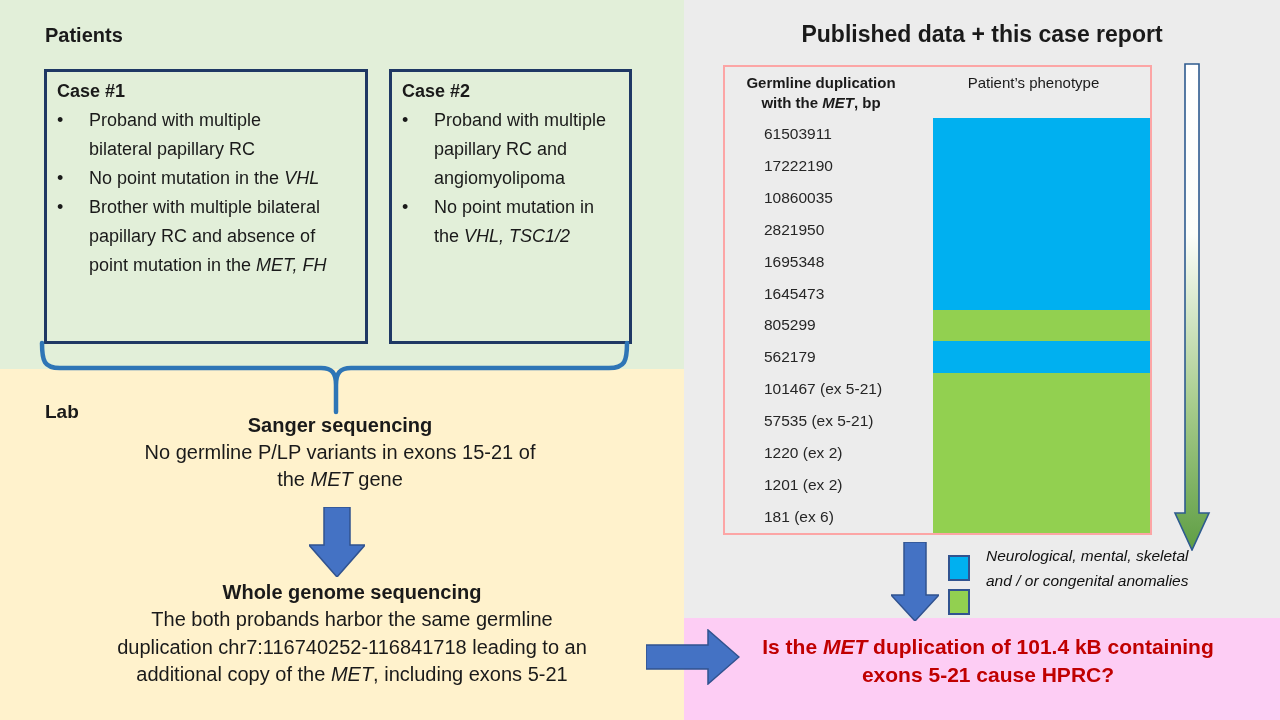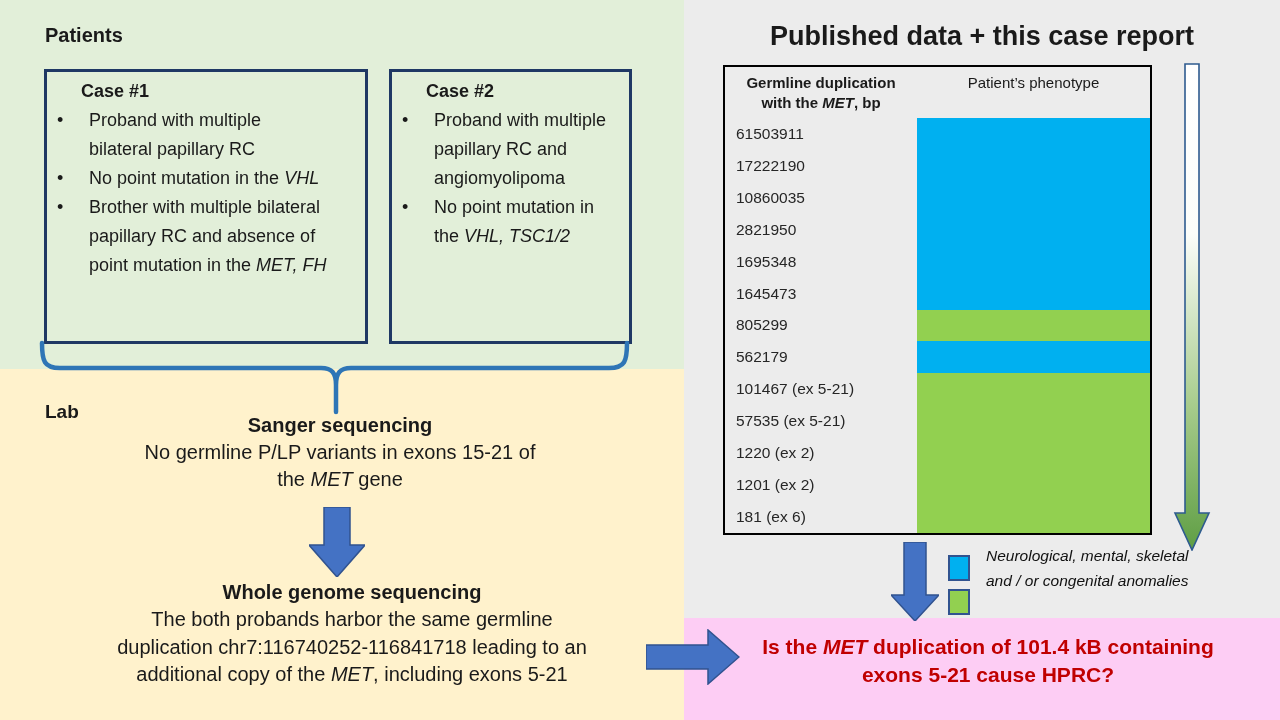--- a/index.html
+++ b/index.html
@@ -11,50 +11,50 @@
   .abs{position:absolute;}
   .panel{position:absolute;}
   #p-patients{left:0;top:0;width:684px;height:369px;background:#e2efd9;}
   #p-lab{left:0;top:369px;width:684px;height:351px;background:#fff2cc;}
   #p-pub{left:684px;top:0;width:596px;height:618px;background:#ececec;}
   #p-q{left:684px;top:618px;width:596px;height:102px;background:#fdcdf4;}
 
   .section-heading{font-weight:bold;font-size:20px;}
   #patients-heading{left:45px;top:24px;}
   #lab-heading{left:45px;top:401px;font-size:19px;}
-  #pub-heading{left:684px;top:21px;width:596px;text-align:center;font-size:27px;}
+  #pub-heading{left:684px;top:21px;width:596px;text-align:center;font-size:23px;}
 
   .case-box{
     position:absolute;top:69px;height:275px;border:3px solid #1f3864;
     box-sizing:border-box;padding:5px 0 0 10px;background:transparent;
   }
   #case1{left:44px;width:324px;}
   #case2{left:389px;width:243px;}
-  .case-title{font-weight:bold;font-size:18px;line-height:29px;margin-left:24px;}
+  .case-title{font-weight:bold;font-size:18px;line-height:29px;}
   .bullet{display:flex;font-size:18px;line-height:29px;}
   .dot{width:32px;flex:none;}
   #case1 .btext{width:240px;}
   #case2 .btext{width:175px;}
   .it{font-style:italic;}
 
   #brace-svg{left:35px;top:340px;overflow:visible;}
 
   #sanger-block{left:40px;top:411px;width:600px;text-align:center;font-size:20px;line-height:27px;}
   #sanger-block .blk-title{font-weight:bold;line-height:28px;}
   #wgs-block{left:22px;top:578px;width:660px;text-align:center;font-size:20px;line-height:27.5px;}
   #wgs-block .blk-title{font-weight:bold;line-height:28px;}
 
   #table{
     position:absolute;left:723px;top:65px;width:429px;height:470px;
-    border:2px solid #000000;box-sizing:border-box;display:flex;flex-direction:column;
+    border:2px solid #fca5a5;box-sizing:border-box;display:flex;flex-direction:column;
   }
   .thead{display:flex;height:51px;flex:none;}
   .th1{width:192px;text-align:center;font-weight:bold;font-size:15px;line-height:20px;padding-top:6px;box-sizing:border-box;}
   .th2{width:233px;text-align:center;font-weight:normal;font-size:15px;line-height:20px;padding-top:6px;box-sizing:border-box;}
-  .trow{display:flex;flex:1;}
+  .trow{display:flex;flex:1;padding-left:28px;}
   .tlabel{width:192px;font-size:15.5px;color:#262626;padding-left:11px;display:flex;align-items:center;box-sizing:border-box;}
   .tbar{width:233px;}
   [data-pheno="blue"]{background:#00b0f0;}
   [data-pheno="green"]{background:#92d050;}
 
   .legend-item{position:absolute;display:flex;align-items:center;}
   .swatch{width:22px;height:26px;border:2px solid #31538f;box-sizing:border-box;flex:none;}
   .legend-text{margin-left:16px;font-style:italic;font-size:15.5px;line-height:25px;color:#111;}
   #legend-1{left:948px;top:543px;}
   #legend-2{left:948px;top:589px;}

